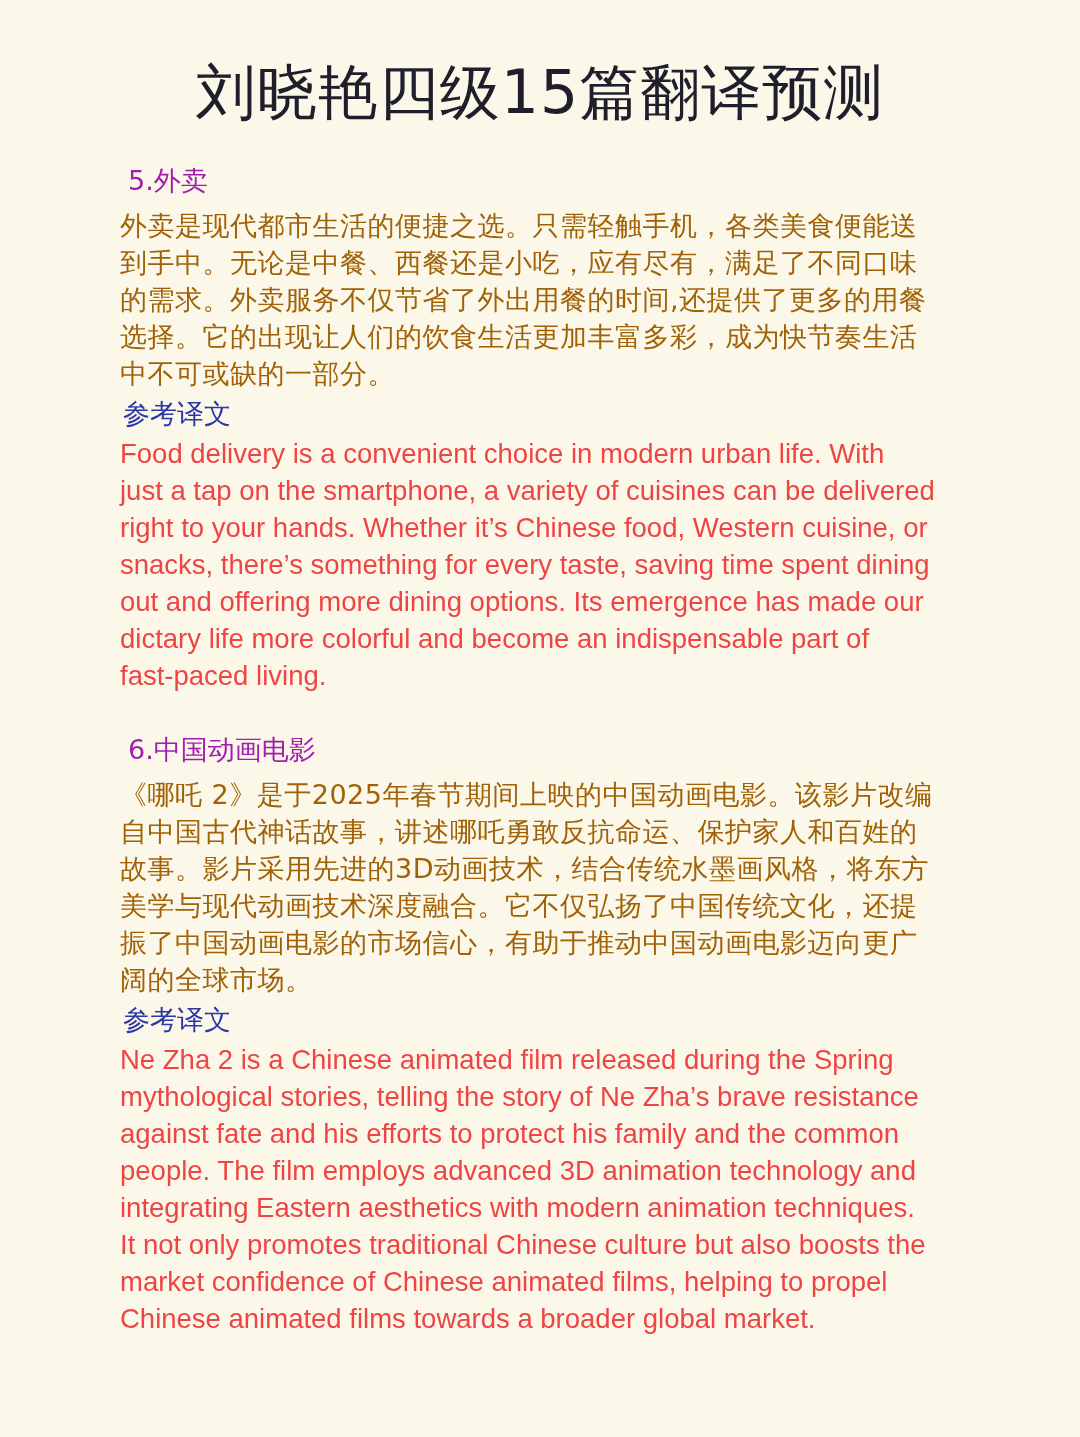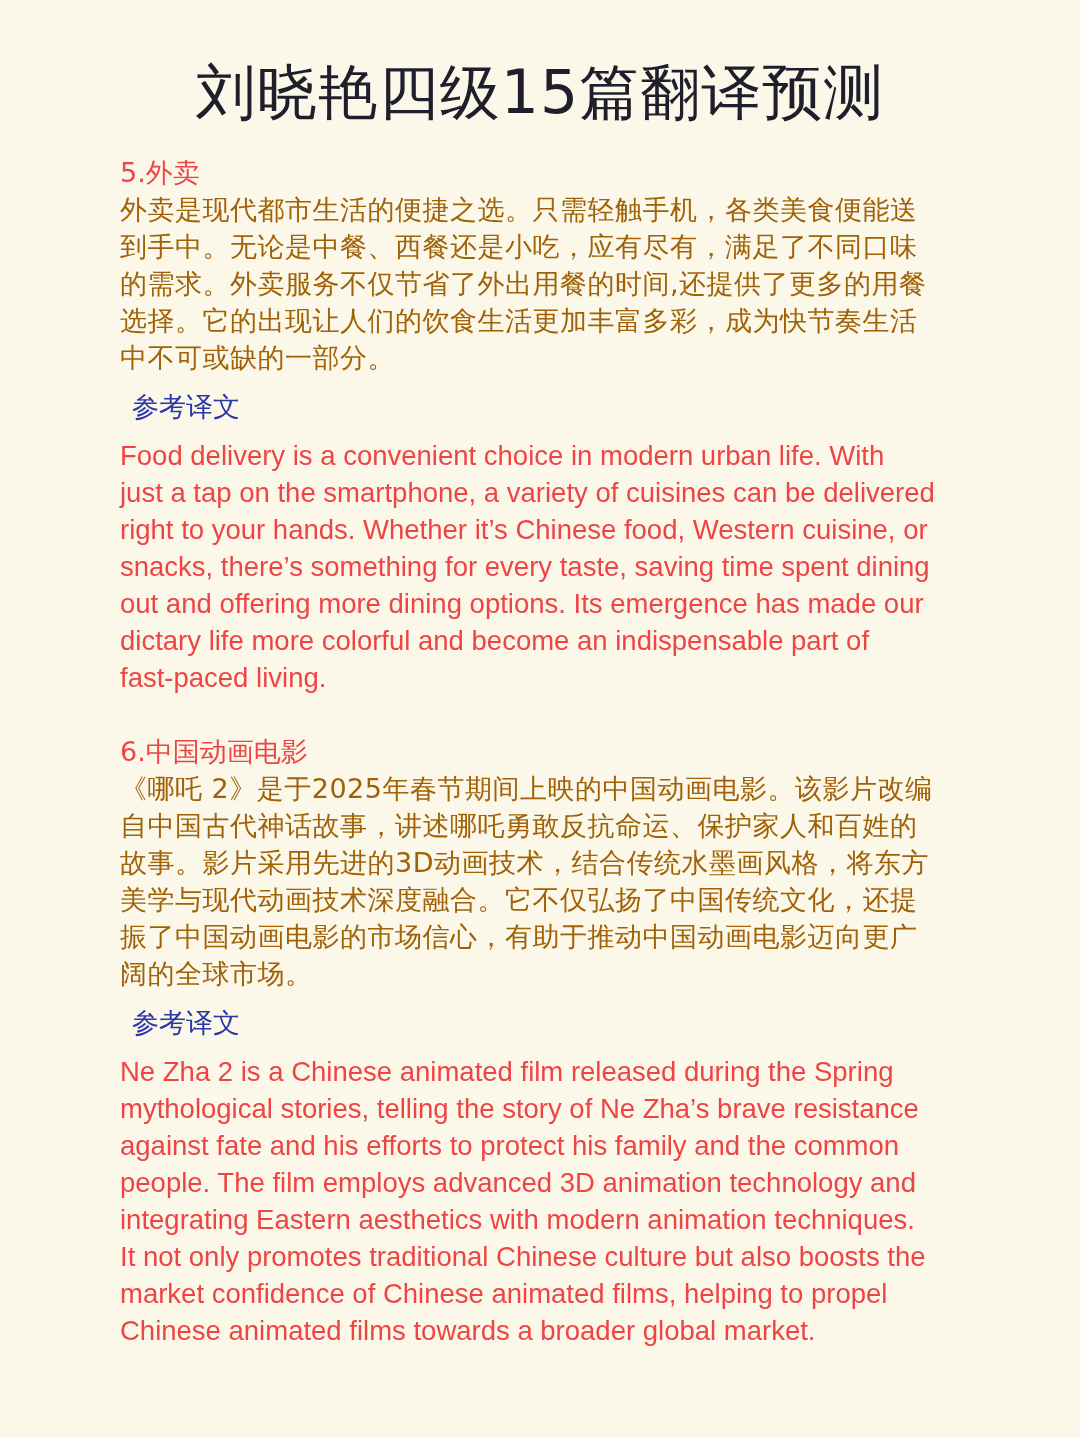--- a/index.html
+++ b/index.html
@@ -38,37 +38,37 @@
       top: 154px;
       width: 890px;
     }
     .section {
       margin: 0;
     }
     .section + .section {
       margin-top: 37px;
     }
     .heading {
-      color: #ef4444;
+      color: #a21caf;
       font-size: 27px;
       line-height: 37px;
-      margin: 0;
+      margin: 8px;
     }
     .zh {
       font-size: 27px;
       line-height: 37px;
       margin: 0;
       color: #a16207;
       letter-spacing: 0.5px;
     }
     .ref {
       color: #2b36a8;
       font-size: 27px;
       line-height: 37px;
-      margin: 12px;
+      margin: 3px;
     }
     .en {
       font-family: "Liberation Sans", sans-serif;
       font-size: 27.5px;
       line-height: 37px;
       margin: 0;
       color: #ef4444;
     }
     .line {
       display: block;

